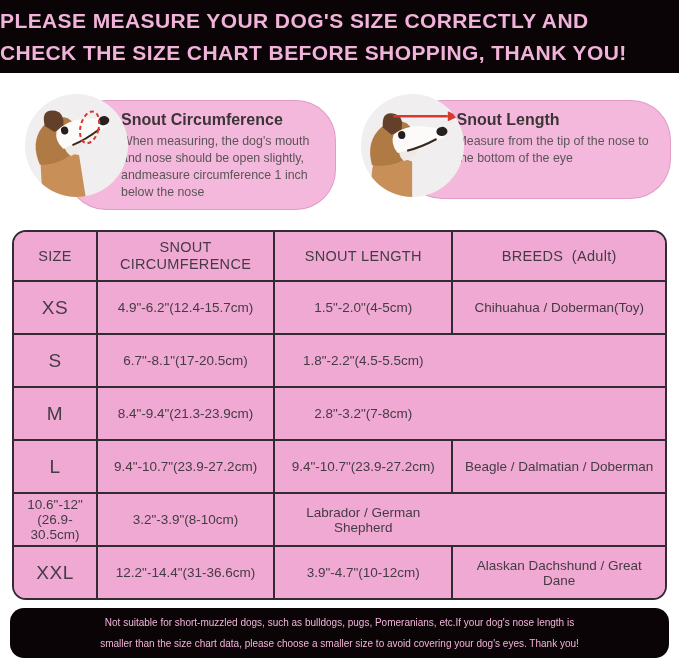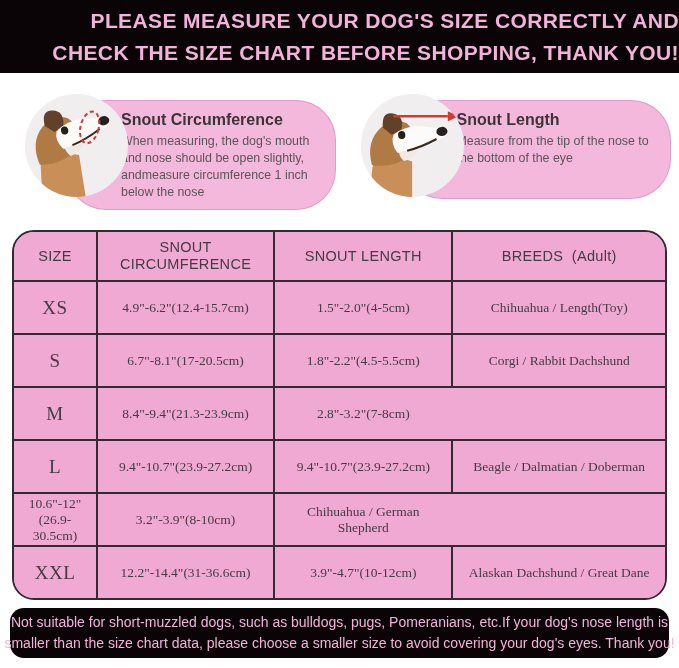--- a/index.html
+++ b/index.html
@@ -14,21 +14,21 @@
   }
   *{box-sizing:border-box;margin:0;padding:0;}
   html,body{width:679px;}
   body{
     width:679px;height:668px;overflow:hidden;background:#ffffff;
     font-family:"Liberation Sans", sans-serif;position:relative;
   }
   
   .banner{
     width:679px;height:73px;background:var(--banner-bg);
-    display:flex;flex-direction:column;align-items:flex-end;justify-content:center;
+    display:flex;flex-direction:column;align-items:flex-start;justify-content:center;
     gap:2px;
   }
   .banner div{
     color:var(--banner-text);font-weight:bold;font-size:21px;letter-spacing:.4px;
     line-height:30px;white-space:nowrap;
   }
   
   .info-row{
     display:flex;margin-top:21px;padding:0 4px;height:110px;
   }
@@ -43,43 +43,43 @@
   }
   .pill-body{
     font-size:12.4px;color:#5b5557;line-height:17px;max-width:214px;
   }
   .photo{
     position:absolute;left:21px;top:0;width:103px;height:103px;border-radius:50%;
   }
   .photo svg{display:block;width:103px;height:103px;}
   
   .size-table{
-    margin:26px 12px 0;border:2px solid var(--line);border-radius:22px;
+    margin:26px 12px 0;border:2px solid var(--line);border-radius:14px;
     overflow:hidden;background:var(--cell-bg);
   }
   .t-row{display:grid;grid-template-columns:12.6% 27.2% 27.4% 32.8%;}
   .t-row + .t-row{border-top:2px solid var(--line);}
   .t-cell{
     background:var(--cell-bg);display:flex;align-items:center;justify-content:center;
     text-align:center;border-left:2px solid var(--line);color:var(--cell-text);
     padding:0 6px;
   }
   .t-cell:first-child{border-left:none;}
   .t-head{height:48px;}
   .t-head .t-cell{font-size:14.5px;white-space:pre-line;line-height:17px;letter-spacing:.3px;}
   .t-data{height:53px;}
-  .t-data .t-cell{font-size:13.5px;font-family:Liberation Serif, serif;}
+  .t-data .t-cell{font-size:13.5px;}
   .t-data .size-cell{font-size:19px;letter-spacing:.5px;}
   
   .footer-note{
     margin:8px 10px 0;height:50px;background:var(--banner-bg);border-radius:14px;
     display:flex;flex-direction:column;align-items:center;justify-content:center;
   }
   .footer-note div{
-    color:var(--banner-text);font-size:14px;line-height:21px;white-space:nowrap;text-align:right;
+    color:var(--banner-text);font-size:10px;line-height:21px;white-space:nowrap;text-align:right;
   }
 </style>
 </head>
 <body>
 
 <div class="banner">
   <div>PLEASE MEASURE YOUR DOG'S SIZE CORRECTLY AND</div>
   <div>CHECK THE SIZE CHART BEFORE SHOPPING, THANK YOU!</div>
 </div>
 
@@ -156,47 +156,46 @@
     <div class="t-cell">SNOUT
 CIRCUMFERENCE</div>
     <div class="t-cell">SNOUT LENGTH</div>
     <div class="t-cell">BREEDS&nbsp; (Adult)</div>
   </div>
 
   <div class="t-row t-data">
     <div class="t-cell size-cell">XS</div>
     <div class="t-cell">4.9"-6.2"(12.4-15.7cm)</div>
     <div class="t-cell">1.5"-2.0"(4-5cm)</div>
-    <div class="t-cell">Chihuahua / Length(Toy)</div>
+    <div class="t-cell">Chihuahua / Doberman(Toy)</div>
   </div>
 
   <div class="t-row t-data">
     <div class="t-cell size-cell">S</div>
     <div class="t-cell">6.7"-8.1"(17-20.5cm)</div>
     <div class="t-cell">1.8"-2.2"(4.5-5.5cm)</div>
-    <div class="t-cell">Corgi / Rabbit Dachshund</div>
   </div>
 
   <div class="t-row t-data">
     <div class="t-cell size-cell">M</div>
     <div class="t-cell">8.4"-9.4"(21.3-23.9cm)</div>
     <div class="t-cell">2.8"-3.2"(7-8cm)</div>
   </div>
 
   <div class="t-row t-data">
     <div class="t-cell size-cell">L</div>
     <div class="t-cell">9.4"-10.7"(23.9-27.2cm)</div>
     <div class="t-cell">9.4"-10.7"(23.9-27.2cm)</div>
     <div class="t-cell">Beagle / Dalmatian / Doberman</div>
   </div>
 
   <div class="t-row t-data">
     <div class="t-cell">10.6"-12"(26.9-30.5cm)</div>
     <div class="t-cell">3.2"-3.9"(8-10cm)</div>
-    <div class="t-cell">Chihuahua / German Shepherd</div>
+    <div class="t-cell">Labrador / German Shepherd</div>
   </div>
 
   <div class="t-row t-data">
     <div class="t-cell size-cell">XXL</div>
     <div class="t-cell">12.2"-14.4"(31-36.6cm)</div>
     <div class="t-cell">3.9"-4.7"(10-12cm)</div>
     <div class="t-cell">Alaskan Dachshund / Great Dane</div>
   </div>
 
 </div>

